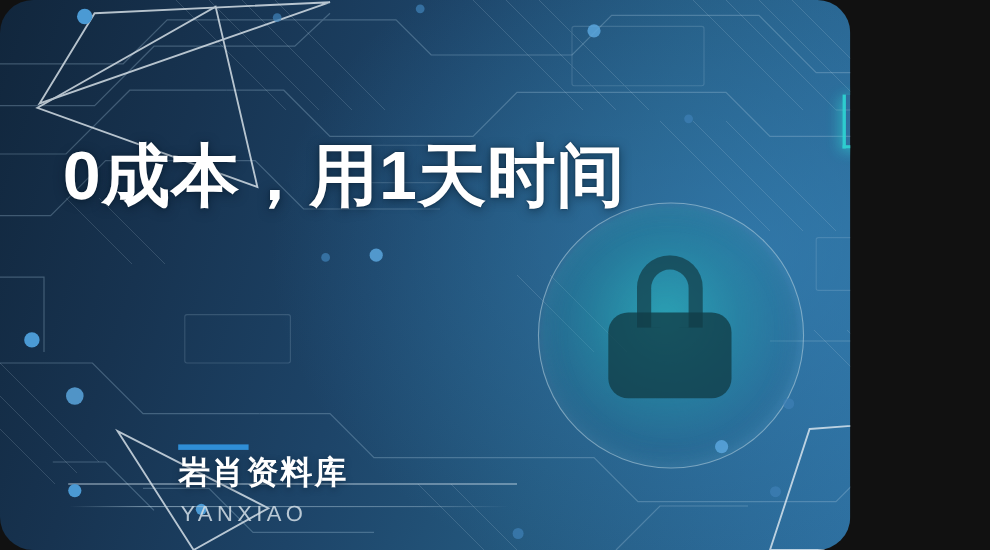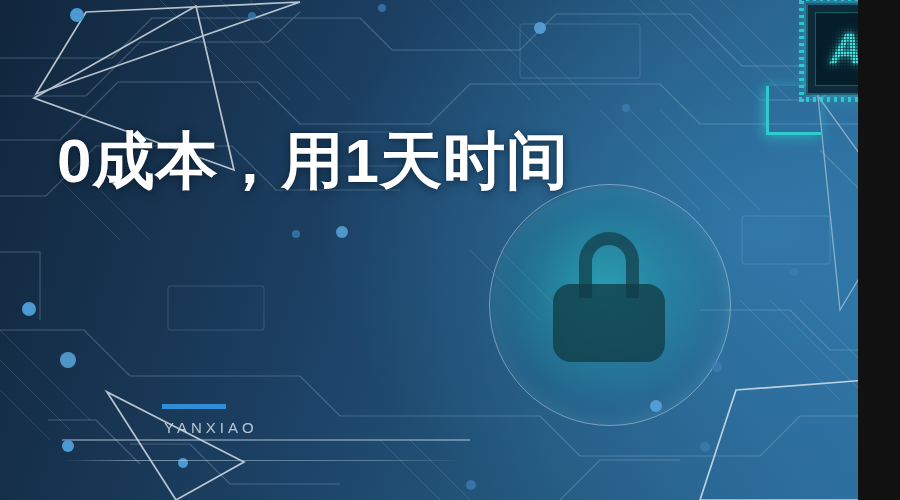--- a/index.html
+++ b/index.html
@@ -3,27 +3,28 @@
 <meta charset="utf-8">
 <title>AI Course Cover</title>
 <style>
   html, body {
     margin: 0;
     padding: 0;
     background: #111;
   }
   #stage {
     position: relative;
-    width: 858px;
+    width: 773px;
     height: 500px;
     overflow: hidden;
     font-family: "Liberation Sans", "DejaVu Sans", sans-serif;
     background:
       radial-gradient(ellipse 700px 520px at 88% 46%, rgba(56,136,190,0.55) 0%, rgba(56,136,190,0.0) 62%),
       linear-gradient(108deg, #11263c 0%, #173350 22%, #1d4468 45%, #24597f 68%, #2d6e9e 100%);
+    border-radius: 30px;
   }
 
   
   .layer {
     position: absolute;
     inset: 0;
     width: 900px;
     height: 500px;
   }
   .traces { opacity: 0.30; }
@@ -194,21 +195,21 @@
   #brand .brand-cn {
     color: #ffffff;
     font-size: 29px;
     font-weight: 700;
     letter-spacing: 2px;
     line-height: 1.1;
     text-shadow: 0 2px 6px rgba(3,20,35,0.5);
   }
   #brand .brand-en {
     color: #cfdbe4;
-    font-size: 15px;
+    font-size: 20px;
     letter-spacing: 4px;
     margin-top: 10px;
     margin-left: 2px;
     opacity: 0.88;
   }
   .brand-rule {
     position: absolute;
     left: 63px;
     top: 460px;
     width: 400px;
@@ -318,16 +319,17 @@
   </div>
 
   <div id="headline">
     <div class="line">0成本，用1天时间</div>
   </div>
 
   <div class="brand-rule"></div>
 
   <div id="brand">
     <div class="accent-bar"></div>
+    <div class="brand-cn">岩肖资料库</div>
     <div class="brand-en">YANXIAO</div>
   </div>
 
 </div>
 
 </body></html>

